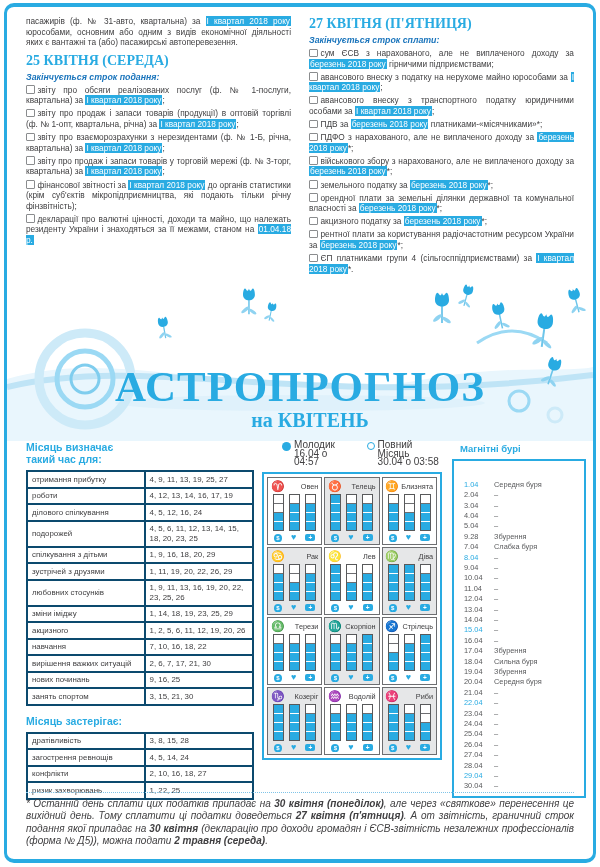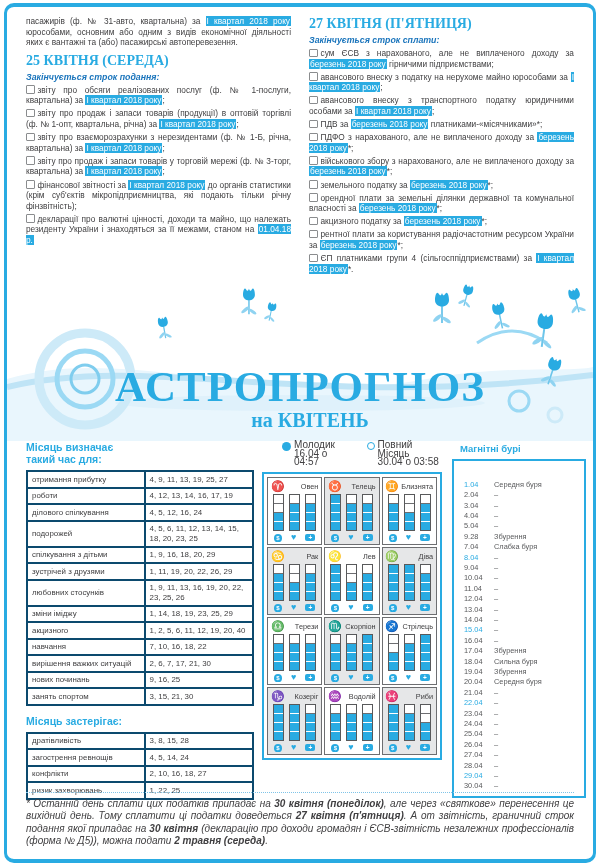--- a/index.html
+++ b/index.html
@@ -183,21 +183,21 @@
             <tr>
               <td class="lbl">любовних стосунків</td>
               <td>1, 9, 11, 13, 16, 19, 20, 22, 23, 25, 26</td>
             </tr>
             <tr>
               <td class="lbl">зміни іміджу</td>
               <td>1, 14, 18, 19, 23, 25, 29</td>
             </tr>
             <tr>
               <td class="lbl">акцизного</td>
-              <td>1, 2, 5, 6, 11, 12, 19, 20, 40</td>
+              <td>1, 2, 5, 6, 11, 12, 19, 20, 26</td>
             </tr>
             <tr>
               <td class="lbl">навчання</td>
               <td>7, 10, 16, 18, 22</td>
             </tr>
             <tr>
               <td class="lbl">вирішення важких ситуацій</td>
               <td>2, 6, 7, 17, 21, 30</td>
             </tr>
             <tr>

